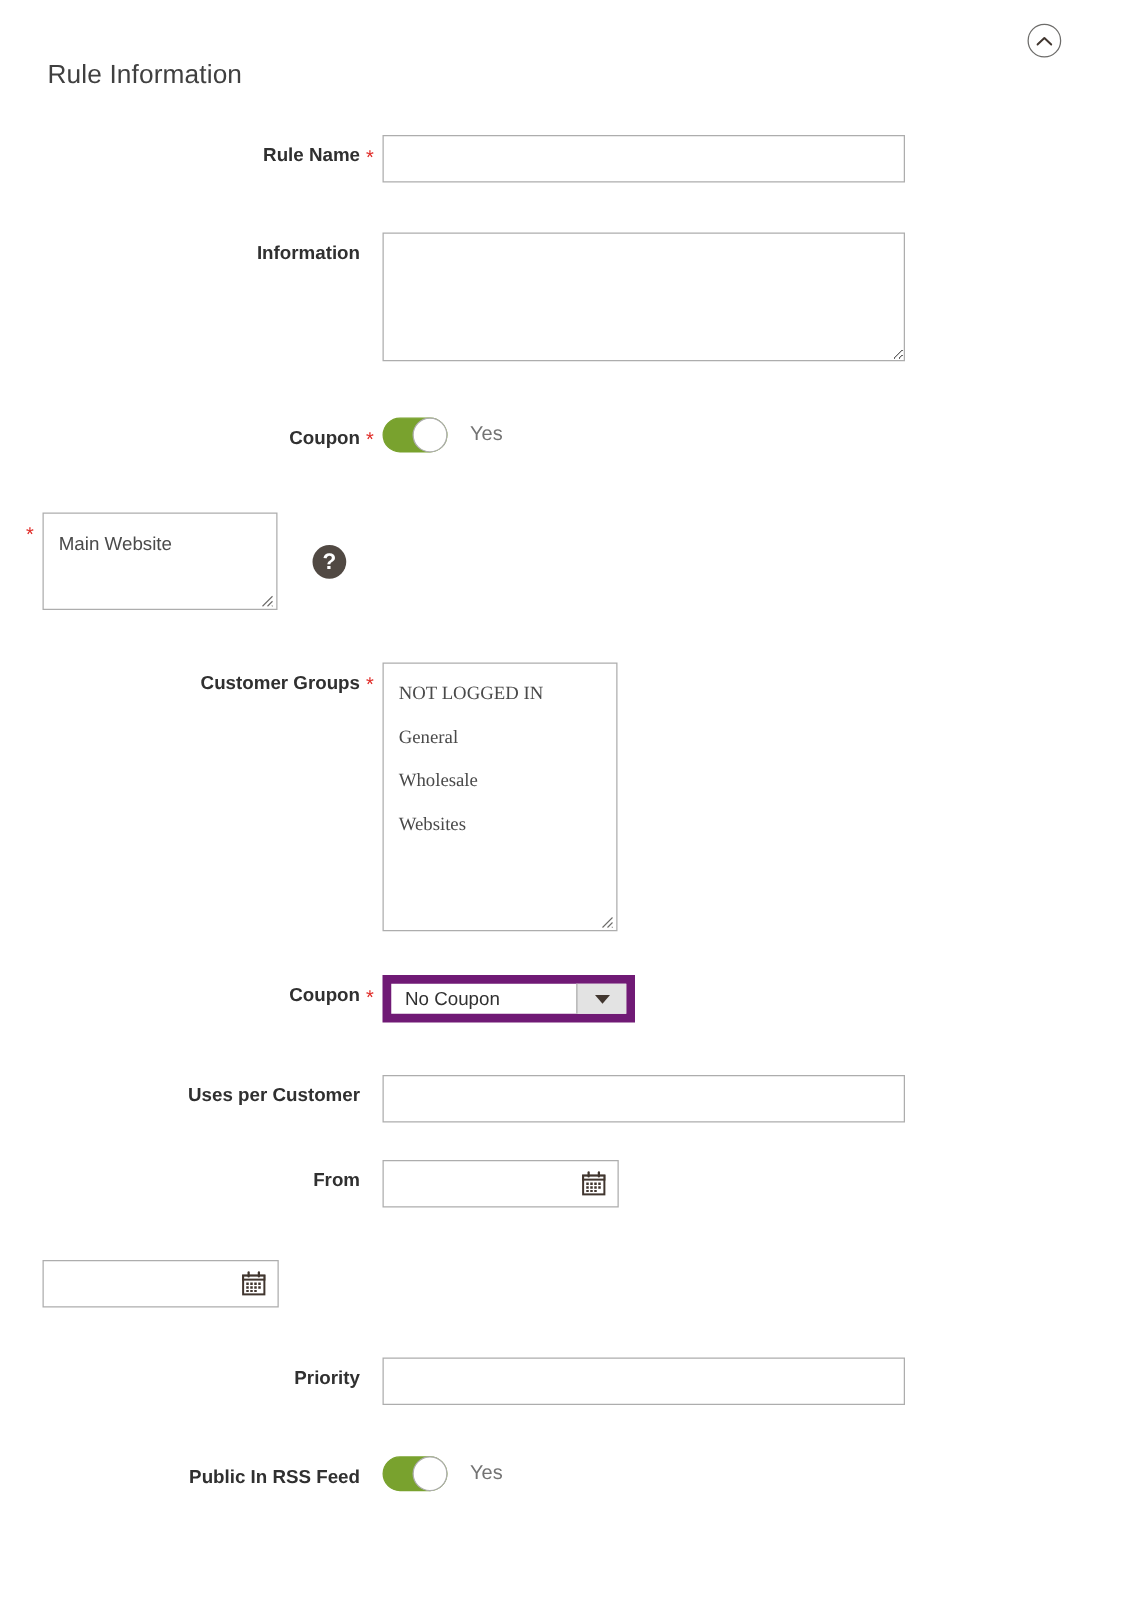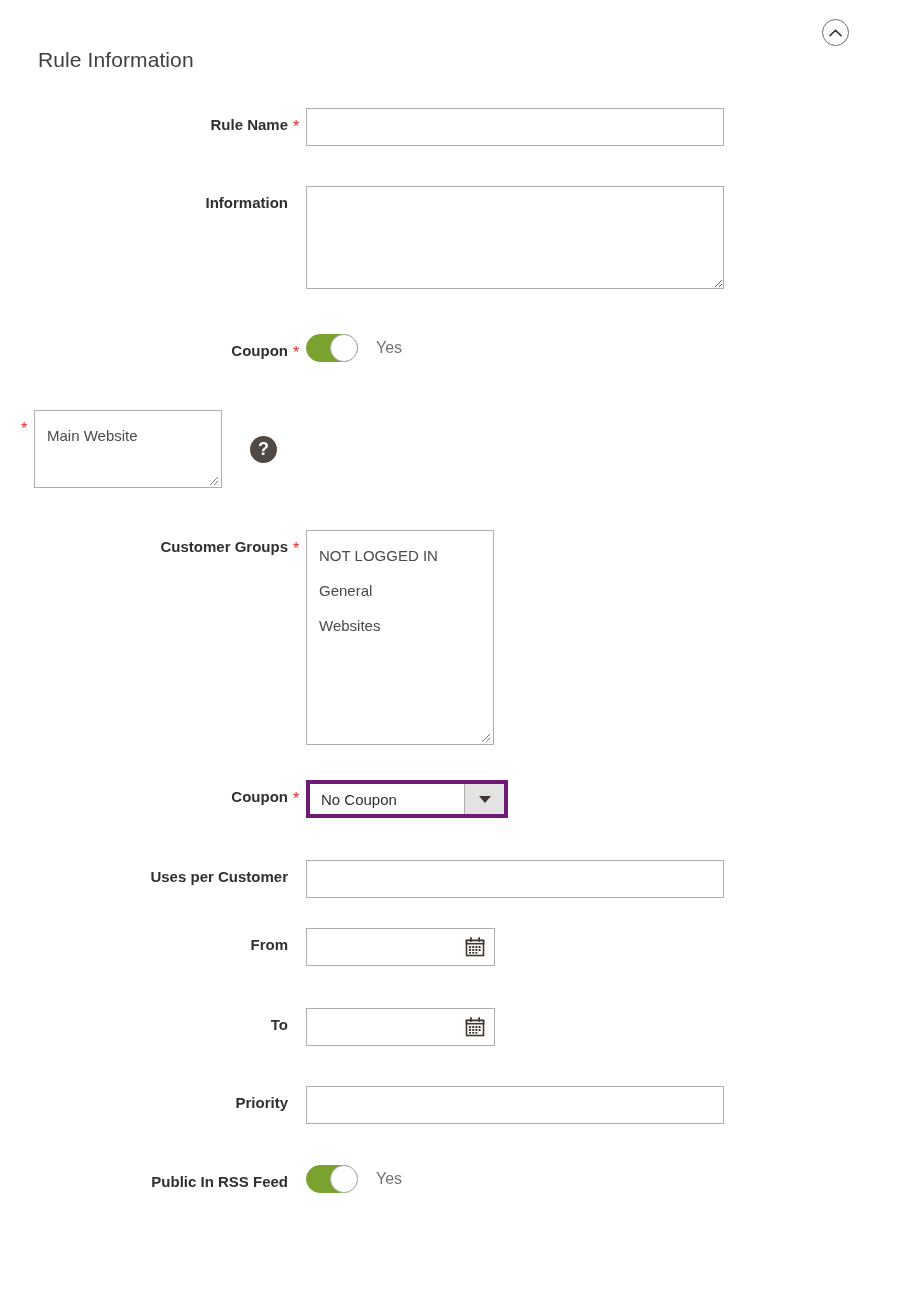--- a/index.html
+++ b/index.html
@@ -123,21 +123,21 @@
     background: #ffffff;
     font-family: "Liberation Sans", sans-serif;
     font-size: 15px;
     color: #4a4a4a;
     padding: 7px 0 0 0;
     outline: none;
     overflow: hidden;
     position: relative;
   }
   .multi.websites { height: 78px; }
-  .multi.groups { height: 215px; }
+  .multi.groups { height: 215px; font-family: Liberation Serif, serif; }
   .multi .opt {
     padding: 0 12px;
     height: 35px;
     line-height: 35px;
     font-size: 15px;
     color: #4a4a4a;
     white-space: nowrap;
     cursor: pointer;
   }
   .resize-grip {
@@ -147,21 +147,21 @@
     width: 11px;
     height: 11px;
     pointer-events: none;
   }
 
   
   .sel-wrap {
     display: inline-flex;
     width: 202px;
     height: 38px;
-    border: 4px solid #701a75;
+    border: 7px solid #701a75;
     background: #ffffff;
     align-items: stretch;
     cursor: pointer;
   }
   .sel-value {
     flex: 1 1 auto;
     display: flex;
     align-items: center;
     padding-left: 11px;
     font-size: 15px;
@@ -329,20 +329,21 @@
   </div>
   <div class="gap-websites"></div>
 
   <div class="field">
     <div class="label-col">Customer Groups</div>
     <div class="req">*</div>
     <div class="control-col">
       <div class="multi groups">
         <div class="opt">NOT LOGGED IN</div>
         <div class="opt">General</div>
+        <div class="opt">Wholesale</div>
         <div class="opt">Websites</div>
         <svg class="resize-grip" viewBox="0 0 11 11">
           <path d="M10 2 L2 10 M10 6 L6 10 M10 9.5 L9.5 10" stroke="#6d6c6a" stroke-width="0.9" fill="none"></path>
         </svg>
       </div>
     </div>
   </div>
   <div class="gap-groups"></div>
 
   <div class="field">
@@ -394,21 +395,20 @@
               <rect x="11.4" y="16" width="2" height="1.6"></rect>
             </g>
           </svg>
         </button>
       </div>
     </div>
   </div>
   <div class="gap-from"></div>
 
   <div class="field">
-    <div class="label-col">To</div>
     <div class="req empty"></div>
     <div class="control-col">
       <div class="date-wrap">
         <input class="txt narrow" type="text" value="" style="">
         <button class="cal-btn">
           <svg width="22" height="22" viewBox="0 0 22 22">
             <rect x="2.5" y="4.5" width="17" height="15" fill="#ffffff" stroke="#41362f" stroke-width="1.6"></rect>
             <rect x="2.5" y="4.5" width="17" height="3.2" fill="#ffffff" stroke="#41362f" stroke-width="1.6"></rect>
             <rect x="6" y="1" width="1.8" height="5" rx="0.9" fill="#41362f"></rect>
             <rect x="14.2" y="1" width="1.8" height="5" rx="0.9" fill="#41362f"></rect>

